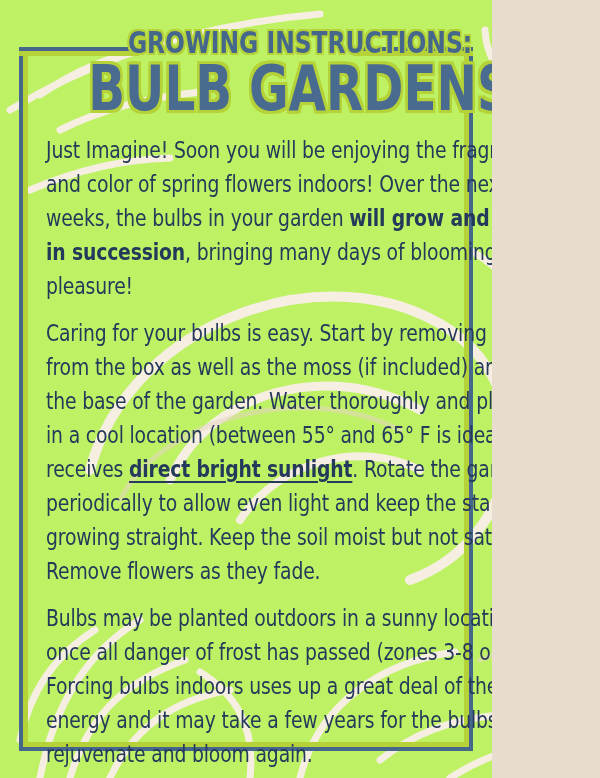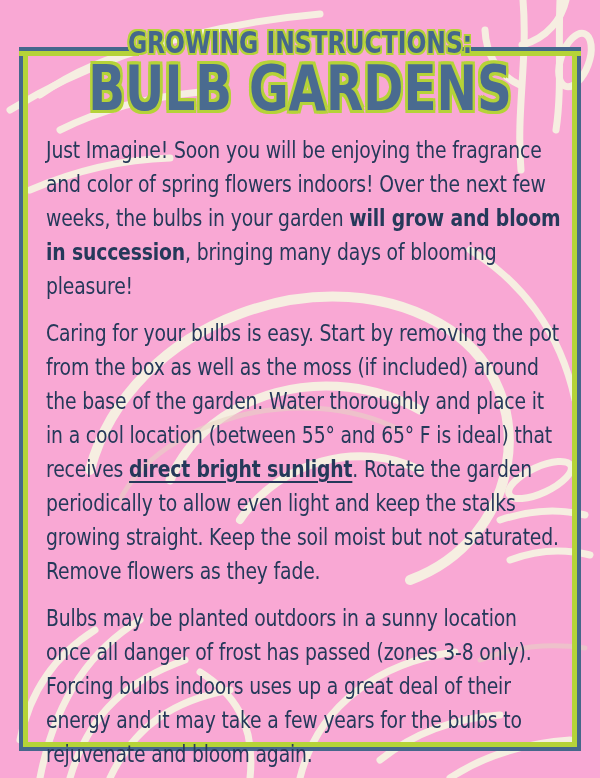--- a/index.html
+++ b/index.html
@@ -3,22 +3,22 @@
 <meta charset="utf-8">
 <style>
   html, body { margin: 0; padding: 0; }
   body {
     width: 600px; height: 778px;
     font-family: "DejaVu Sans", sans-serif;
     background: #e7dccd;
   }
   .page {
     position: relative;
-    width: 600px; height: 778px;
-    background: #f9a8d4;
+    width: 492px; height: 778px;
+    background: #bef264;
     overflow: hidden;
   }
   .bg-pattern {
     position: absolute; inset: 0;
     width: 600px; height: 778px;
     pointer-events: none;
   }
   
   .frame {
     position: absolute;

